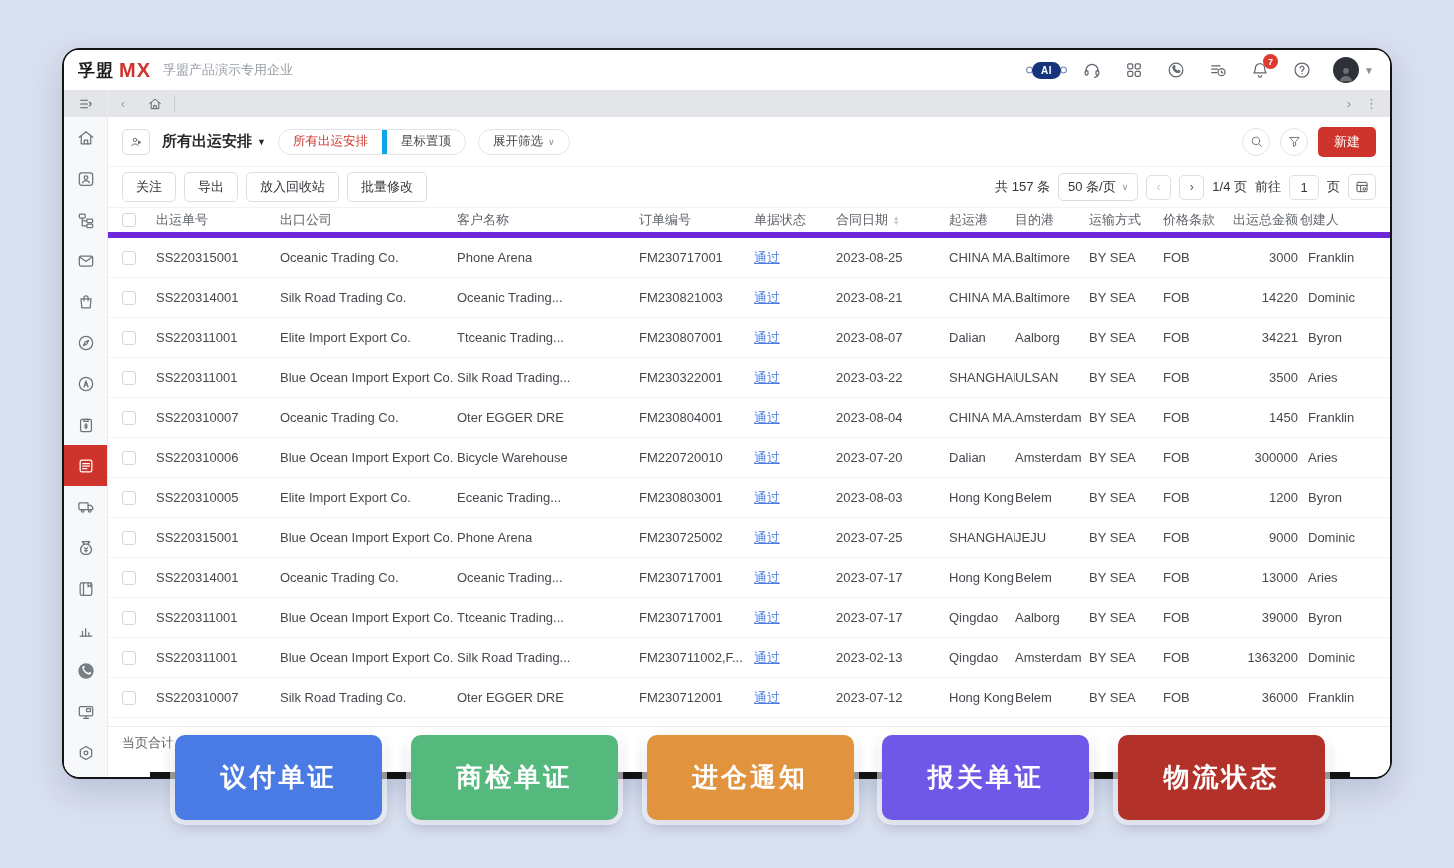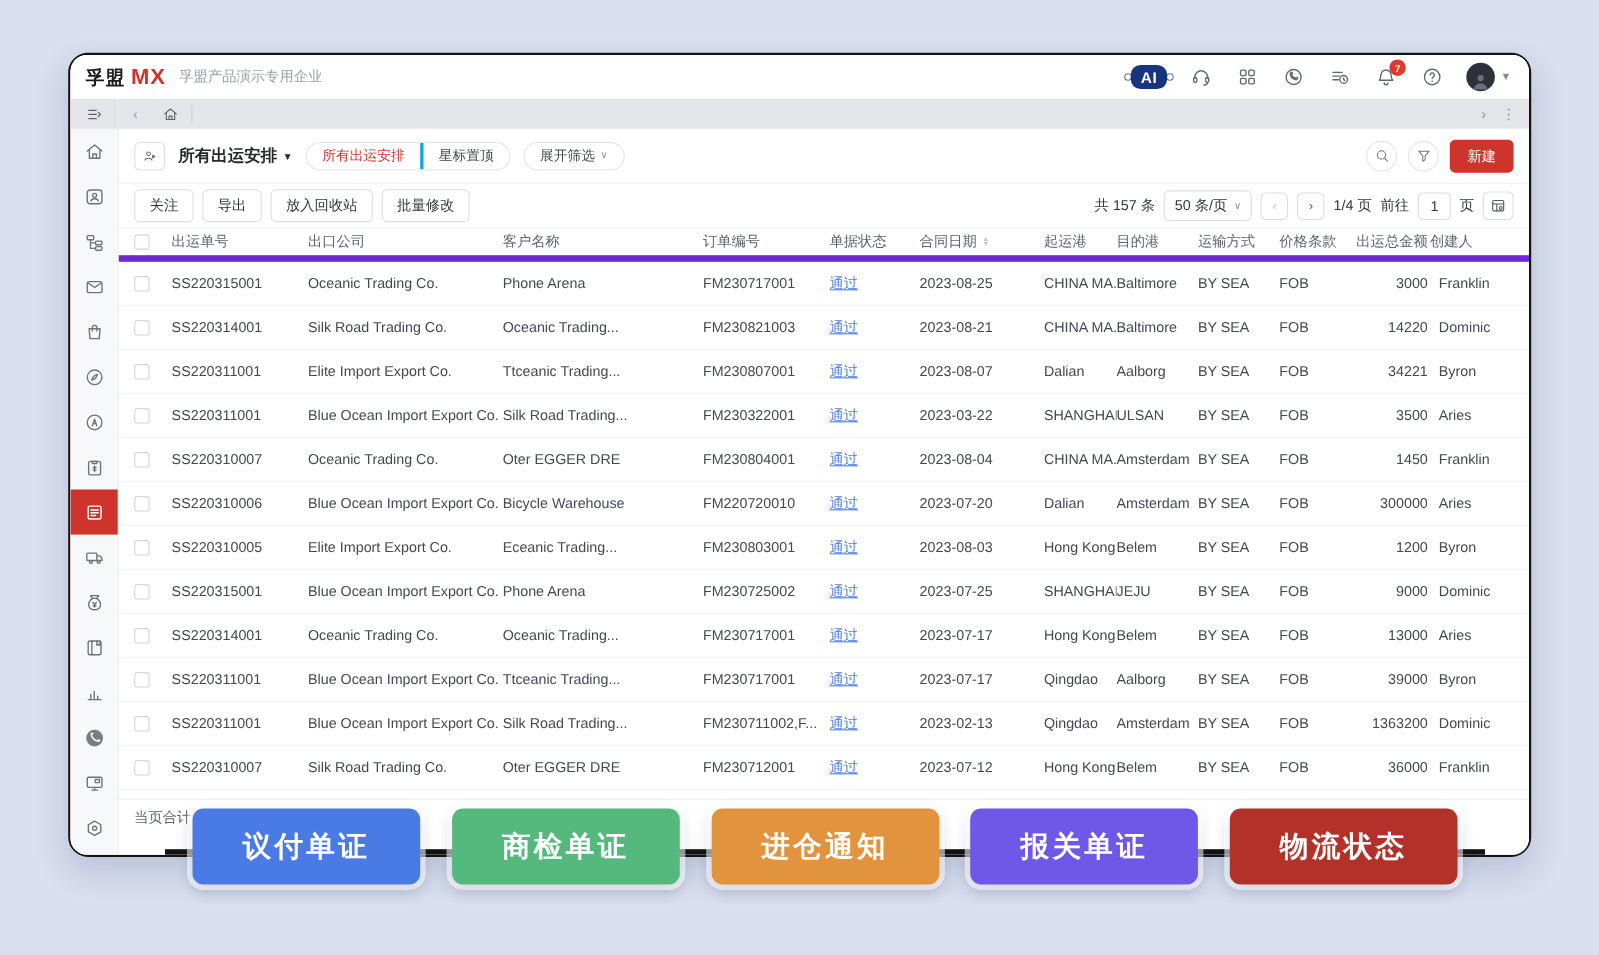--- a/index.html
+++ b/index.html
@@ -1,30 +1,30 @@
 <!DOCTYPE html>
 <html><head>
 <meta charset="utf-8">
 <style>
   * { margin:0; padding:0; box-sizing:border-box; }
   html,body { width:1454px; height:868px; overflow:hidden; background:#d8dfee;
     font-family:"Liberation Sans","DejaVu Sans",sans-serif; }
   .window { position:absolute; left:62px; top:48px; width:1330px; height:731px;
-    background:#ef4444; border:2px solid #141414; border-radius:18px;
+    background:#701a75; border:2px solid #141414; border-radius:18px;
     box-shadow:0 12px 30px rgba(40,60,110,.18); }
   .win-inner { position:absolute; inset:0; border-radius:15px; overflow:hidden;
     display:flex; flex-direction:column; background:#fff; }
 
   
   .app-header { height:40px; display:flex; align-items:center; padding:0 16px 0 14px; background:#fff; flex:0 0 auto; }
   .logo-cn { font-size:17px; font-weight:700; color:#1c1c1c; letter-spacing:1px; }
   .logo-mx { font-size:20px; font-weight:800; color:#ce342b; margin-left:5px; letter-spacing:1px; }
   .company { font-size:13px; color:#9aa0a8; margin-left:12px; }
   .hd-right { margin-left:auto; display:flex; align-items:center; gap:20px; }
-  .ai-pill { background:#17357c; color:#fff; font-size:14px; font-weight:700; border-radius:9px;
+  .ai-pill { background:#17357c; color:#fff; font-size:10px; font-weight:700; border-radius:9px;
     padding:3px 9px; position:relative; letter-spacing:.5px; }
   .ai-pill::before,.ai-pill::after { content:""; position:absolute; top:50%; width:5px; height:5px;
     border:1.5px solid #17357c; border-radius:50%; transform:translateY(-50%); opacity:.7; }
   .ai-pill::before { left:-6px; } .ai-pill::after { right:-6px; }
   .tb-icon { position:relative; width:22px; height:22px; display:inline-flex; align-items:center; justify-content:center; color:#62676f; cursor:pointer; }
   .tb-icon svg { width:20px; height:20px; }
   .badge { position:absolute; top:-5px; right:-7px; background:#e03a30; color:#fff; font-style:normal;
     font-size:9px; font-weight:700; min-width:15px; height:15px; border-radius:8px;
     display:flex; align-items:center; justify-content:center; padding:0 3px; }
   .avatar-wrap { display:flex; align-items:center; gap:5px; cursor:pointer; }
@@ -55,21 +55,21 @@
 
   
   .filter-bar { height:50px; display:flex; align-items:center; gap:12px; padding:0 14px; border-bottom:1px solid #f1f2f4; flex:0 0 auto; }
   .icon-btn-sq { width:28px; height:26px; border:1px solid #dcdee2; border-radius:5px; display:flex; align-items:center; justify-content:center; color:#6e737b; background:#fff; cursor:pointer; }
   .icon-btn-sq svg { width:16px; height:16px; }
   .view-title { font-size:15px; font-weight:700; color:#26282b; display:flex; align-items:center; gap:5px; cursor:pointer; }
   .view-title .caret { font-size:9px; color:#26282b; }
   .seg-group { display:flex; align-items:center; border:1px solid #e2e4e8; border-radius:14px; overflow:hidden; height:26px; font-size:12.5px; background:#fff; }
   .seg { padding:0 14px; display:flex; align-items:center; height:100%; color:#45484d; cursor:pointer; }
   .seg.active { color:#ce342b; }
-  .seg + .seg { border-left:3px solid #0ea5e9; }
+  .seg + .seg { border-left:5px solid #0ea5e9; }
   .pill-btn { border:1px solid #e2e4e8; border-radius:14px; height:26px; padding:0 14px; display:flex; align-items:center; gap:5px; font-size:12.5px; color:#45484d; background:#fff; cursor:pointer; }
   .pill-btn .caret { font-size:9px; color:#8a8f97; }
   .fb-right { margin-left:auto; display:flex; align-items:center; gap:10px; }
   .icon-btn-rd { width:28px; height:28px; border:1px solid #e2e4e8; border-radius:50%; display:flex; align-items:center; justify-content:center; color:#6e737b; background:#fff; cursor:pointer; }
   .icon-btn-rd svg { width:15px; height:15px; }
   .btn-primary { background:#ce342b; color:#fff; font-size:13px; border:none; border-radius:5px; padding:6px 16px; cursor:pointer; }
 
   
   .toolbar { height:41px; display:flex; align-items:center; gap:8px; padding:0 14px; border-bottom:1px solid #f1f2f4; flex:0 0 auto; font-size:13px; color:#33363a; }
   .btn-plain { border:1px solid #dcdee2; background:#fff; border-radius:5px; padding:5px 13px; font-size:13px; color:#33363a; cursor:pointer; font-family:inherit; }
@@ -95,21 +95,21 @@
   .cb { width:14px; height:14px; border:1px solid #d2d5da; border-radius:3px; background:#fff; cursor:pointer; }
   .status-link { color:#4d7fe0; text-decoration:underline; cursor:pointer; }
   .summary-row { margin-top:8px; height:32px; font-size:13px; color:#606469; border-top:1px solid #ebedf0; flex:0 0 auto; }
   .sum-label { grid-column:1 / 3; white-space:nowrap; }
   .sum-amount { grid-column:12 / 13; text-align:right; color:#6a6e74; }
 
   
   .flow-wrap { position:absolute; left:150px; top:735px; width:1200px; height:78px; z-index:30; }
   .flow-line { position:absolute; left:0; right:0; top:50%; height:5px; margin-top:-2px; background:#121212; }
   .flow-btns { position:absolute; inset:0; display:flex; justify-content:space-between; padding:0 25px; }
-  .flow-btn { position:relative; width:207px; height:69px; border-radius:10px; color:#fff; font-size:26px;
+  .flow-btn { position:relative; width:207px; height:85px; border-radius:10px; color:#fff; font-size:26px;
     font-weight:700; letter-spacing:3px; display:flex; align-items:center; justify-content:center; cursor:pointer;
     box-shadow:0 0 0 5px rgba(255,255,255,.55), 0 6px 14px rgba(30,40,80,.25); }
 </style>
 </head>
 <body>
 
 <div class="window">
   <div class="win-inner">
 
     <div class="app-header">

